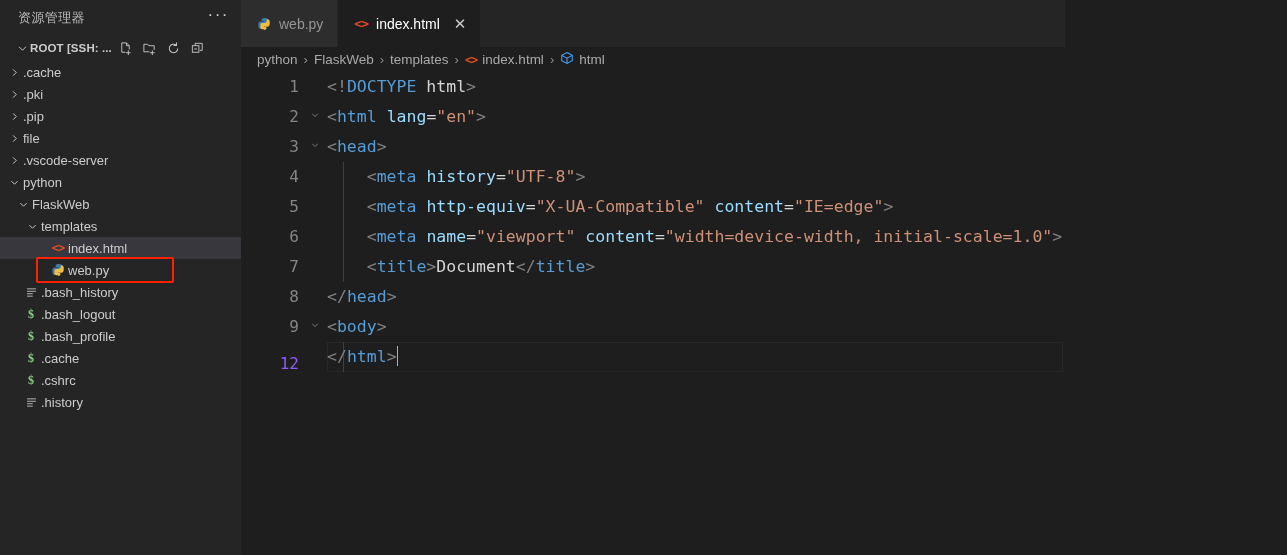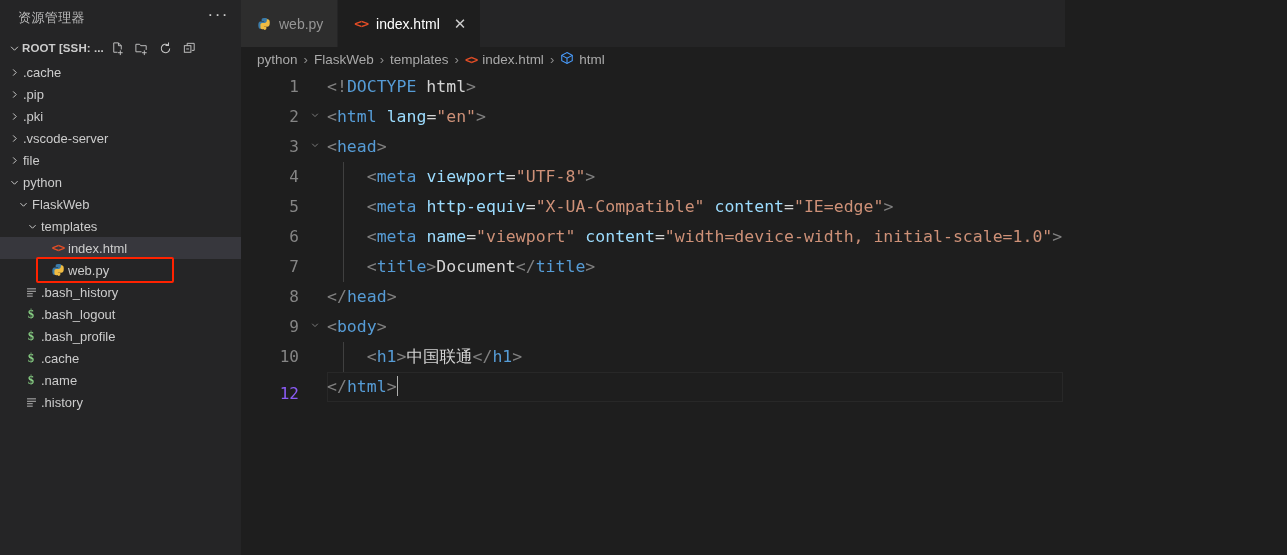--- a/index.html
+++ b/index.html
@@ -24,21 +24,21 @@
     padding: 0 12px 0 18px;
     color: #bbbbbb; font-size: 11.5px; letter-spacing: .4px;
   }
   .sb-header .title { flex: 1; font-size: 13px; }
   .sb-dots {
     color: #cccccc; font-size: 17px; line-height: 10px;
     letter-spacing: 1.5px; cursor: pointer; padding-bottom: 6px;
   }
   .sb-root {
     height: 26px; display: flex; align-items: center;
-    padding-left: 6px; color: #cccccc;
+    padding-left: 14px; color: #cccccc;
     font-size: 11.5px; font-weight: bold; letter-spacing: .1px;
   }
   .sb-root .chev { width: 16px; flex: 0 0 16px; display:flex; align-items:center; justify-content:center; }
   .sb-root .rootname {
     white-space: nowrap; overflow: hidden; text-overflow: ellipsis;
     max-width: 98px; margin-right: 6px;
   }
   .sb-actions { display: flex; gap: 8px; align-items: center; }
   .sb-actions .act { width: 16px; height: 16px; display:flex; align-items:center; justify-content:center; cursor:pointer; }
 
@@ -193,48 +193,48 @@
           </span>
           <span class="lbl">.cache</span>
         </div>
         <div class="row">
           <span style="display:inline-block;width:6px"></span>
           <span class="twisty">
             <svg width="11" height="11" viewBox="0 0 16 16">
               <path d="M6 3.5 L10.5 8 L6 12.5" stroke="#cccccc" stroke-width="1.4" fill="none"></path>
             </svg>
           </span>
+          <span class="lbl">.pki</span>
+        </div>
+        <div class="row">
+          <span style="display:inline-block;width:6px"></span>
+          <span class="twisty">
+            <svg width="11" height="11" viewBox="0 0 16 16">
+              <path d="M6 3.5 L10.5 8 L6 12.5" stroke="#cccccc" stroke-width="1.4" fill="none"></path>
+            </svg>
+          </span>
           <span class="lbl">.pip</span>
         </div>
         <div class="row">
           <span style="display:inline-block;width:6px"></span>
           <span class="twisty">
             <svg width="11" height="11" viewBox="0 0 16 16">
               <path d="M6 3.5 L10.5 8 L6 12.5" stroke="#cccccc" stroke-width="1.4" fill="none"></path>
             </svg>
           </span>
-          <span class="lbl">.pki</span>
+          <span class="lbl">file</span>
         </div>
         <div class="row">
           <span style="display:inline-block;width:6px"></span>
           <span class="twisty">
             <svg width="11" height="11" viewBox="0 0 16 16">
               <path d="M6 3.5 L10.5 8 L6 12.5" stroke="#cccccc" stroke-width="1.4" fill="none"></path>
             </svg>
           </span>
           <span class="lbl">.vscode-server</span>
-        </div>
-        <div class="row">
-          <span style="display:inline-block;width:6px"></span>
-          <span class="twisty">
-            <svg width="11" height="11" viewBox="0 0 16 16">
-              <path d="M6 3.5 L10.5 8 L6 12.5" stroke="#cccccc" stroke-width="1.4" fill="none"></path>
-            </svg>
-          </span>
-          <span class="lbl">file</span>
         </div>
         <div class="row">
           <span style="display:inline-block;width:6px"></span>
           <span class="twisty">
             <svg width="11" height="11" viewBox="0 0 16 16">
               <path d="M3.5 6 L8 10.5 L12.5 6" stroke="#cccccc" stroke-width="1.4" fill="none"></path>
             </svg>
           </span>
           <span class="lbl">python</span>
         </div>
@@ -298,21 +298,21 @@
         <div class="row">
           <span style="display:inline-block;width:6px"></span>
           <span class="twisty"></span>
           <span class="ficon ico-dollar">$</span>
           <span class="lbl">.cache</span>
         </div>
         <div class="row">
           <span style="display:inline-block;width:6px"></span>
           <span class="twisty"></span>
           <span class="ficon ico-dollar">$</span>
-          <span class="lbl">.name</span>
+          <span class="lbl">.cshrc</span>
         </div>
         <div class="row">
           <span style="display:inline-block;width:6px"></span>
           <span class="twisty"></span>
           <span class="ficon ico-text">
             <svg width="13" height="13" viewBox="0 0 16 16">
               <path d="M2.5 3.5h11M2.5 6.5h11M2.5 9.5h7M2.5 12.5h7" stroke="#c5c5c5" stroke-width="1.1"></path>
             </svg>
           </span>
           <span class="lbl">.history</span>
@@ -370,29 +370,28 @@
 
     <div class="editor">
       <div class="code" id="code">
           <div class="cline"><span class="lnum">1</span><span class="fold"></span><span class="ctext"><span class="t-punc">&lt;!</span><span class="t-tag">DOCTYPE</span><span class="t-txt"> </span><span class="t-txt">html</span><span class="t-punc">&gt;</span></span></div>
           <div class="cline"><span class="lnum">2</span><span class="fold"><svg width="10" height="10" viewBox="0 0 16 16">
                 <path d="M3.5 6 L8 10.5 L12.5 6" stroke="#7a7a7a" stroke-width="1.6" fill="none"></path>
               </svg></span><span class="ctext"><span class="t-punc">&lt;</span><span class="t-tag">html</span><span class="t-txt"> </span><span class="t-attr">lang</span><span class="t-eq">=</span><span class="t-str">"en"</span><span class="t-punc">&gt;</span></span></div>
           <div class="cline"><span class="lnum">3</span><span class="fold"><svg width="10" height="10" viewBox="0 0 16 16">
                 <path d="M3.5 6 L8 10.5 L12.5 6" stroke="#7a7a7a" stroke-width="1.6" fill="none"></path>
               </svg></span><span class="ctext"><span class="t-punc">&lt;</span><span class="t-tag">head</span><span class="t-punc">&gt;</span></span></div>
-          <div class="cline"><span class="lnum">4</span><span class="fold"></span><span class="ctext"><span class="t-txt">    </span><span class="t-punc">&lt;</span><span class="t-tag">meta</span><span class="t-txt"> </span><span class="t-attr">viewport</span><span class="t-eq">=</span><span class="t-str">"UTF-8"</span><span class="t-punc">&gt;</span></span></div>
+          <div class="cline"><span class="lnum">4</span><span class="fold"></span><span class="ctext"><span class="t-txt">    </span><span class="t-punc">&lt;</span><span class="t-tag">meta</span><span class="t-txt"> </span><span class="t-attr">history</span><span class="t-eq">=</span><span class="t-str">"UTF-8"</span><span class="t-punc">&gt;</span></span></div>
           <div class="cline"><span class="lnum">5</span><span class="fold"></span><span class="ctext"><span class="t-txt">    </span><span class="t-punc">&lt;</span><span class="t-tag">meta</span><span class="t-txt"> </span><span class="t-attr">http-equiv</span><span class="t-eq">=</span><span class="t-str">"X-UA-Compatible"</span><span class="t-txt"> </span><span class="t-attr">content</span><span class="t-eq">=</span><span class="t-str">"IE=edge"</span><span class="t-punc">&gt;</span></span></div>
           <div class="cline"><span class="lnum">6</span><span class="fold"></span><span class="ctext"><span class="t-txt">    </span><span class="t-punc">&lt;</span><span class="t-tag">meta</span><span class="t-txt"> </span><span class="t-attr">name</span><span class="t-eq">=</span><span class="t-str">"viewport"</span><span class="t-txt"> </span><span class="t-attr">content</span><span class="t-eq">=</span><span class="t-str">"width=device-width, initial-scale=1.0"</span><span class="t-punc">&gt;</span></span></div>
           <div class="cline"><span class="lnum">7</span><span class="fold"></span><span class="ctext"><span class="t-txt">    </span><span class="t-punc">&lt;</span><span class="t-tag">title</span><span class="t-punc">&gt;</span><span class="t-txt">Document</span><span class="t-punc">&lt;/</span><span class="t-tag">title</span><span class="t-punc">&gt;</span></span></div>
           <div class="cline"><span class="lnum">8</span><span class="fold"></span><span class="ctext"><span class="t-punc">&lt;/</span><span class="t-tag">head</span><span class="t-punc">&gt;</span></span></div>
           <div class="cline"><span class="lnum">9</span><span class="fold"><svg width="10" height="10" viewBox="0 0 16 16">
                 <path d="M3.5 6 L8 10.5 L12.5 6" stroke="#7a7a7a" stroke-width="1.6" fill="none"></path>
               </svg></span><span class="ctext"><span class="t-punc">&lt;</span><span class="t-tag">body</span><span class="t-punc">&gt;</span></span></div>
-          <div class="cline"><span class="lnum">10</span><span class="fold"></span><span class="ctext"><span class="t-txt">    </span><span class="t-punc">&lt;</span><span class="t-tag">h1</span><span class="t-punc">&gt;</span><span class="t-txt">中国联通</span><span class="t-punc">&lt;/</span><span class="t-tag">h1</span><span class="t-punc">&gt;</span></span></div>
           <div class="cline cur"><span class="lnum active">12</span><span class="fold"></span><span class="ctext"><span class="t-punc">&lt;/</span><span class="t-tag">html</span><span class="t-punc">&gt;</span><span class="caret"></span></span></div>
           <div class="indent" style="left: 102px; top: 90px; height: 120px;"></div>
           <div class="indent" style="left: 102px; top: 270px; height: 30px;"></div>
         </div>
       <div class="wm-red">Yuucn.com</div>
 
     </div>
   </div>
 </div>
 

